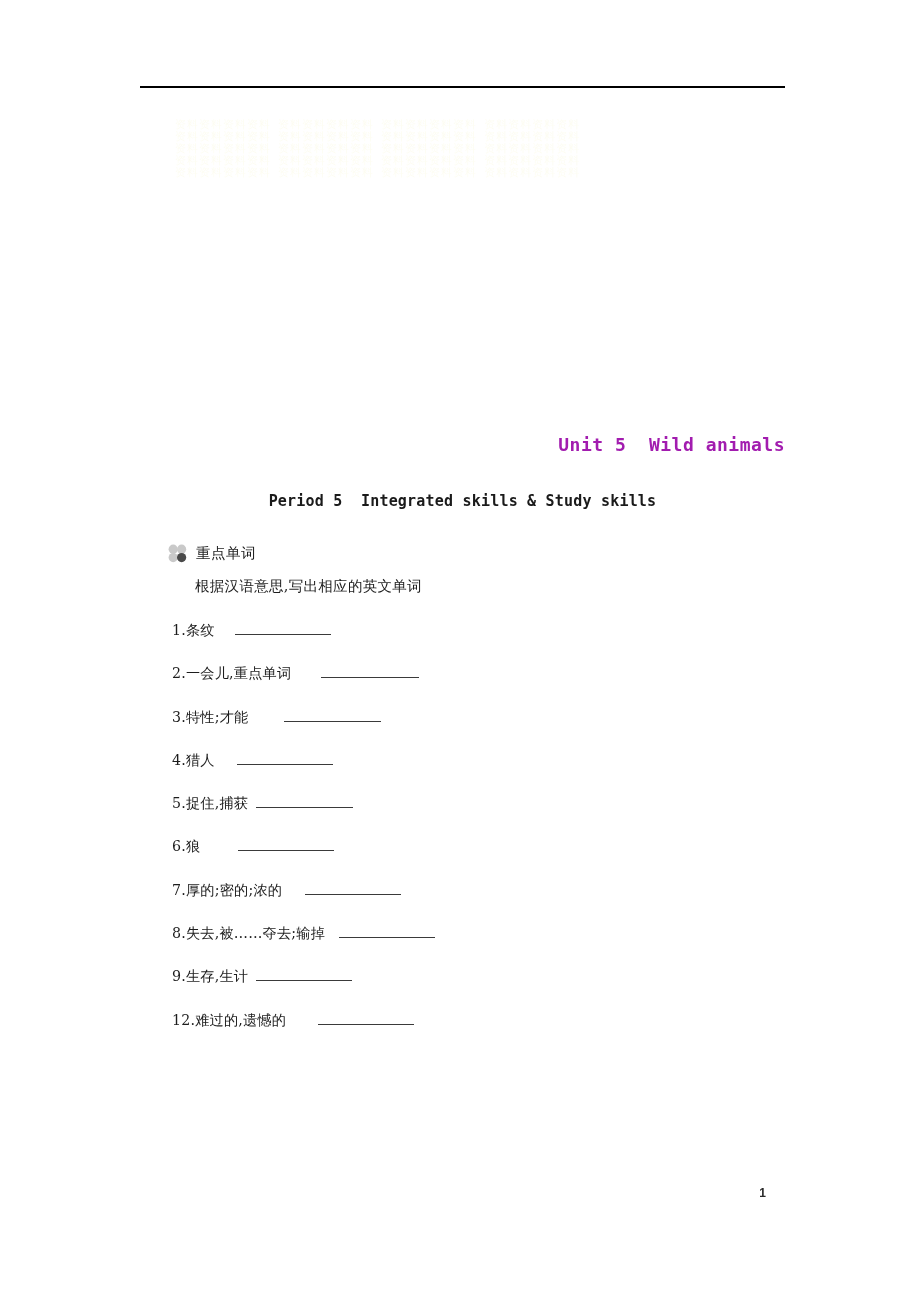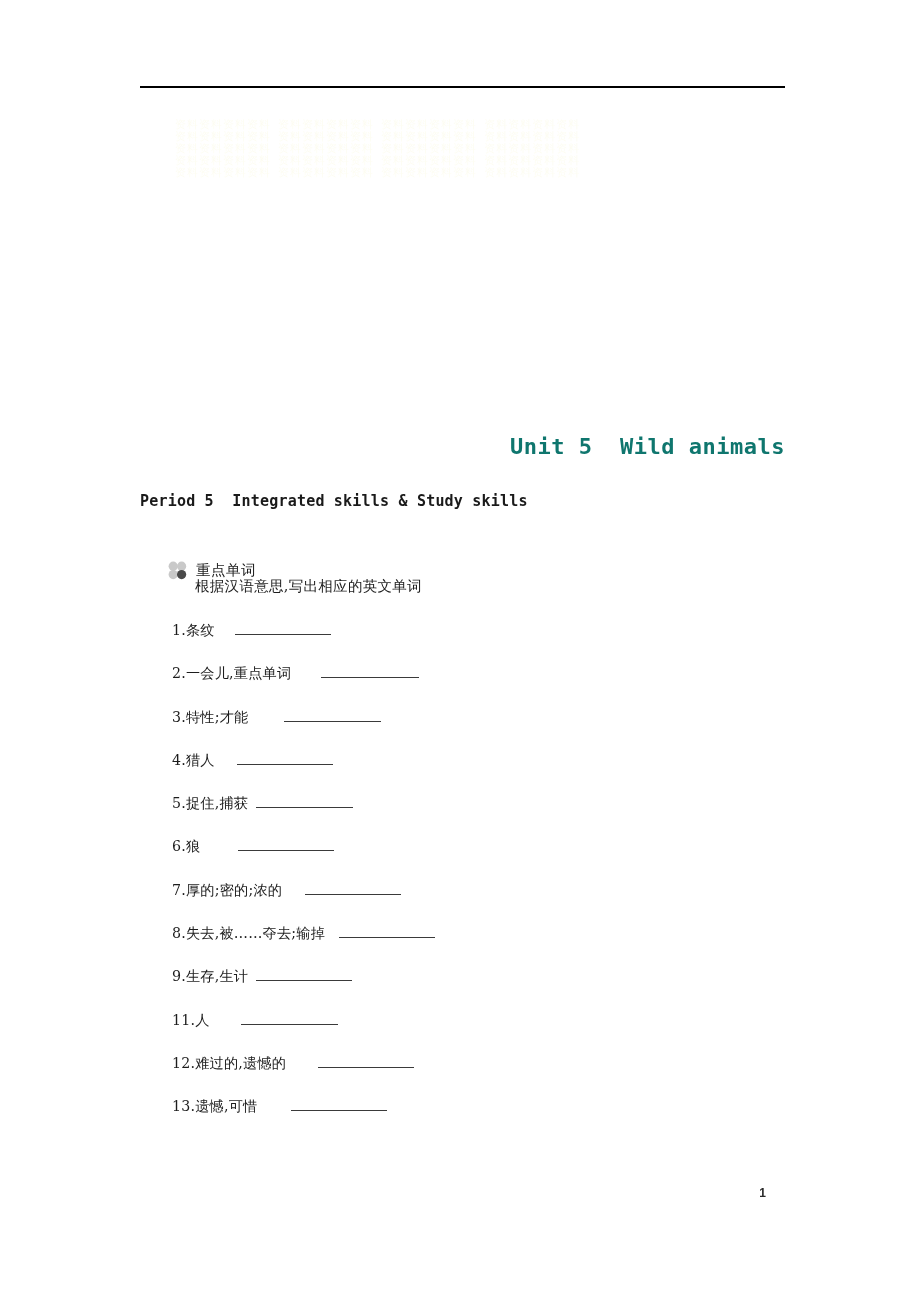--- a/index.html
+++ b/index.html
@@ -53,46 +53,46 @@
 
   
   .unit-title {
     position: absolute;
     left: 140px;
     top: 434px;
     width: 645px;
     text-align: right;
     font-family: "DejaVu Sans Mono", "Liberation Mono", monospace;
     font-weight: bold;
-    font-size: 22px;
+    font-size: 18px;
     letter-spacing: 0.5px;
-    color: #0f766e;
+    color: #a21caf;
     white-space: pre;
   }
 
   
   .period-subtitle {
     position: absolute;
     left: 140px;
     top: 492px;
     width: 645px;
-    text-align: left;
+    text-align: center;
     font-family: "DejaVu Sans Mono", "Liberation Mono", monospace;
     font-weight: bold;
     font-size: 15px;
     letter-spacing: 0.2px;
     color: #1a1a1a;
     white-space: pre;
   }
 
   
   .section-heading {
     position: absolute;
     left: 168px;
-    top: 561px;
+    top: 544px;
     display: flex;
     align-items: center;
     gap: 9px;
     justify-content: center;
   }
   .dots-icon {
     width: 19px;
     height: 19px;
     display: block;
     flex: 0 0 auto;
@@ -187,20 +187,18 @@
   <div class="question-list">
       <div class="question-item"><span class="q-text">1.</span><span class="q-text">条纹</span><span style="display: inline-block; width: 20px; flex: 0 0 auto;"></span><span class="q-blank" style="width: 96px;"></span></div>
       <div class="question-item"><span class="q-text">2.</span><span class="q-text">一会儿,重点单词</span><span style="display: inline-block; width: 30px; flex: 0 0 auto;"></span><span class="q-blank" style="width: 98px;"></span></div>
       <div class="question-item"><span class="q-text">3.</span><span class="q-text">特性;才能</span><span style="display: inline-block; width: 36px; flex: 0 0 auto;"></span><span class="q-blank" style="width: 97px;"></span></div>
       <div class="question-item"><span class="q-text">4.</span><span class="q-text">猎人</span><span style="display: inline-block; width: 22px; flex: 0 0 auto;"></span><span class="q-blank" style="width: 96px;"></span></div>
       <div class="question-item"><span class="q-text">5.</span><span class="q-text">捉住,捕获</span><span style="display: inline-block; width: 8px; flex: 0 0 auto;"></span><span class="q-blank" style="width: 97px;"></span></div>
       <div class="question-item"><span class="q-text">6.</span><span class="q-text">狼</span><span style="display: inline-block; width: 38px; flex: 0 0 auto;"></span><span class="q-blank" style="width: 96px;"></span></div>
       <div class="question-item"><span class="q-text">7.</span><span class="q-text">厚的;密的;浓的</span><span style="display: inline-block; width: 23px; flex: 0 0 auto;"></span><span class="q-blank" style="width: 96px;"></span></div>
       <div class="question-item"><span class="q-text">8.</span><span class="q-text">失去,被……夺去;输掉</span><span style="display: inline-block; width: 14px; flex: 0 0 auto;"></span><span class="q-blank" style="width: 96px;"></span></div>
       <div class="question-item"><span class="q-text">9.</span><span class="q-text">生存,生计</span><span style="display: inline-block; width: 8px; flex: 0 0 auto;"></span><span class="q-blank" style="width: 96px;"></span></div>
-      <div class="question-item"><span class="q-text">11.</span><span class="q-text">人</span><span style="display: inline-block; width: 31px; flex: 0 0 auto;"></span><span class="q-blank" style="width: 97px;"></span></div>
       <div class="question-item"><span class="q-text">12.</span><span class="q-text">难过的,遗憾的</span><span style="display: inline-block; width: 32px; flex: 0 0 auto;"></span><span class="q-blank" style="width: 96px;"></span></div>
-      <div class="question-item"><span class="q-text">13.</span><span class="q-text">遗憾,可惜</span><span style="display: inline-block; width: 34px; flex: 0 0 auto;"></span><span class="q-blank" style="width: 96px;"></span></div>
     </div>
 
   <div class="page-number">1</div>
 
 </div>
 
 </body></html>

